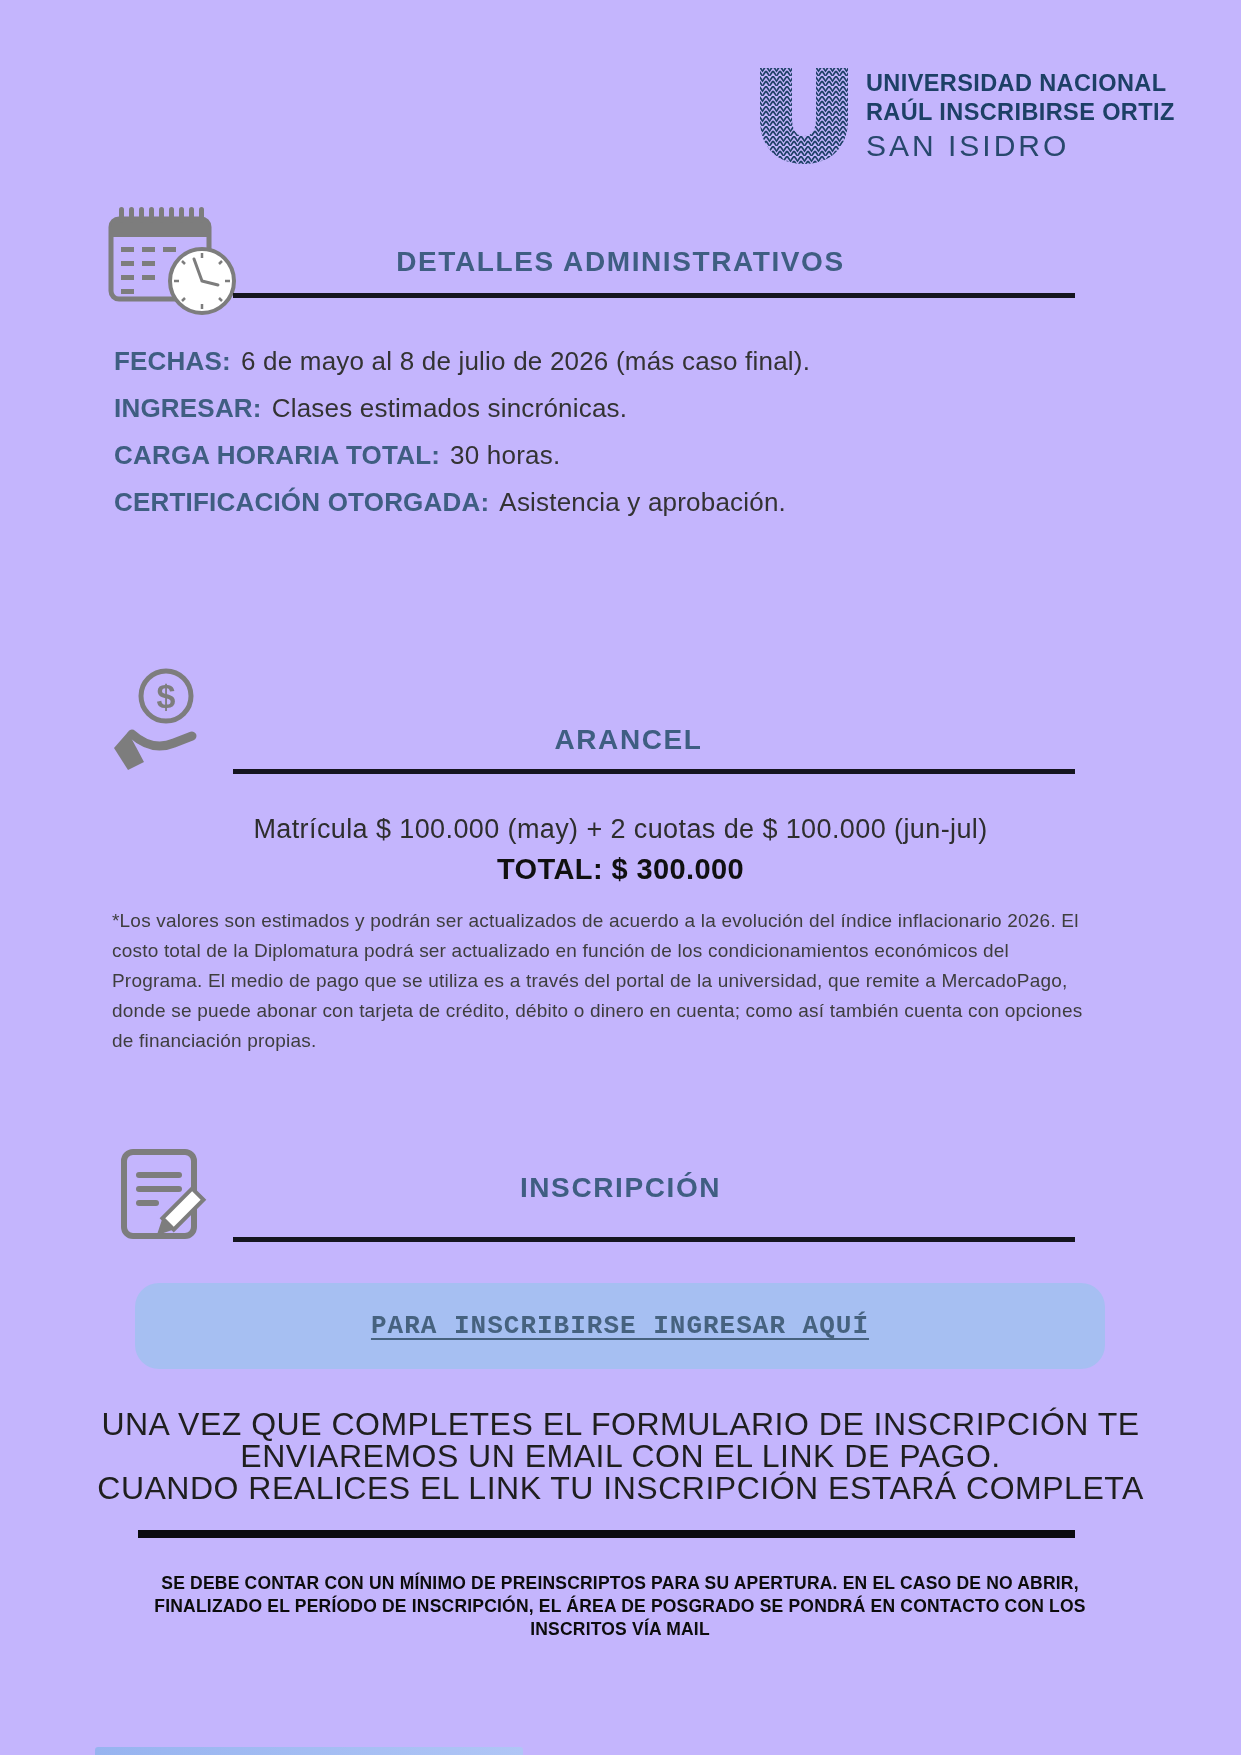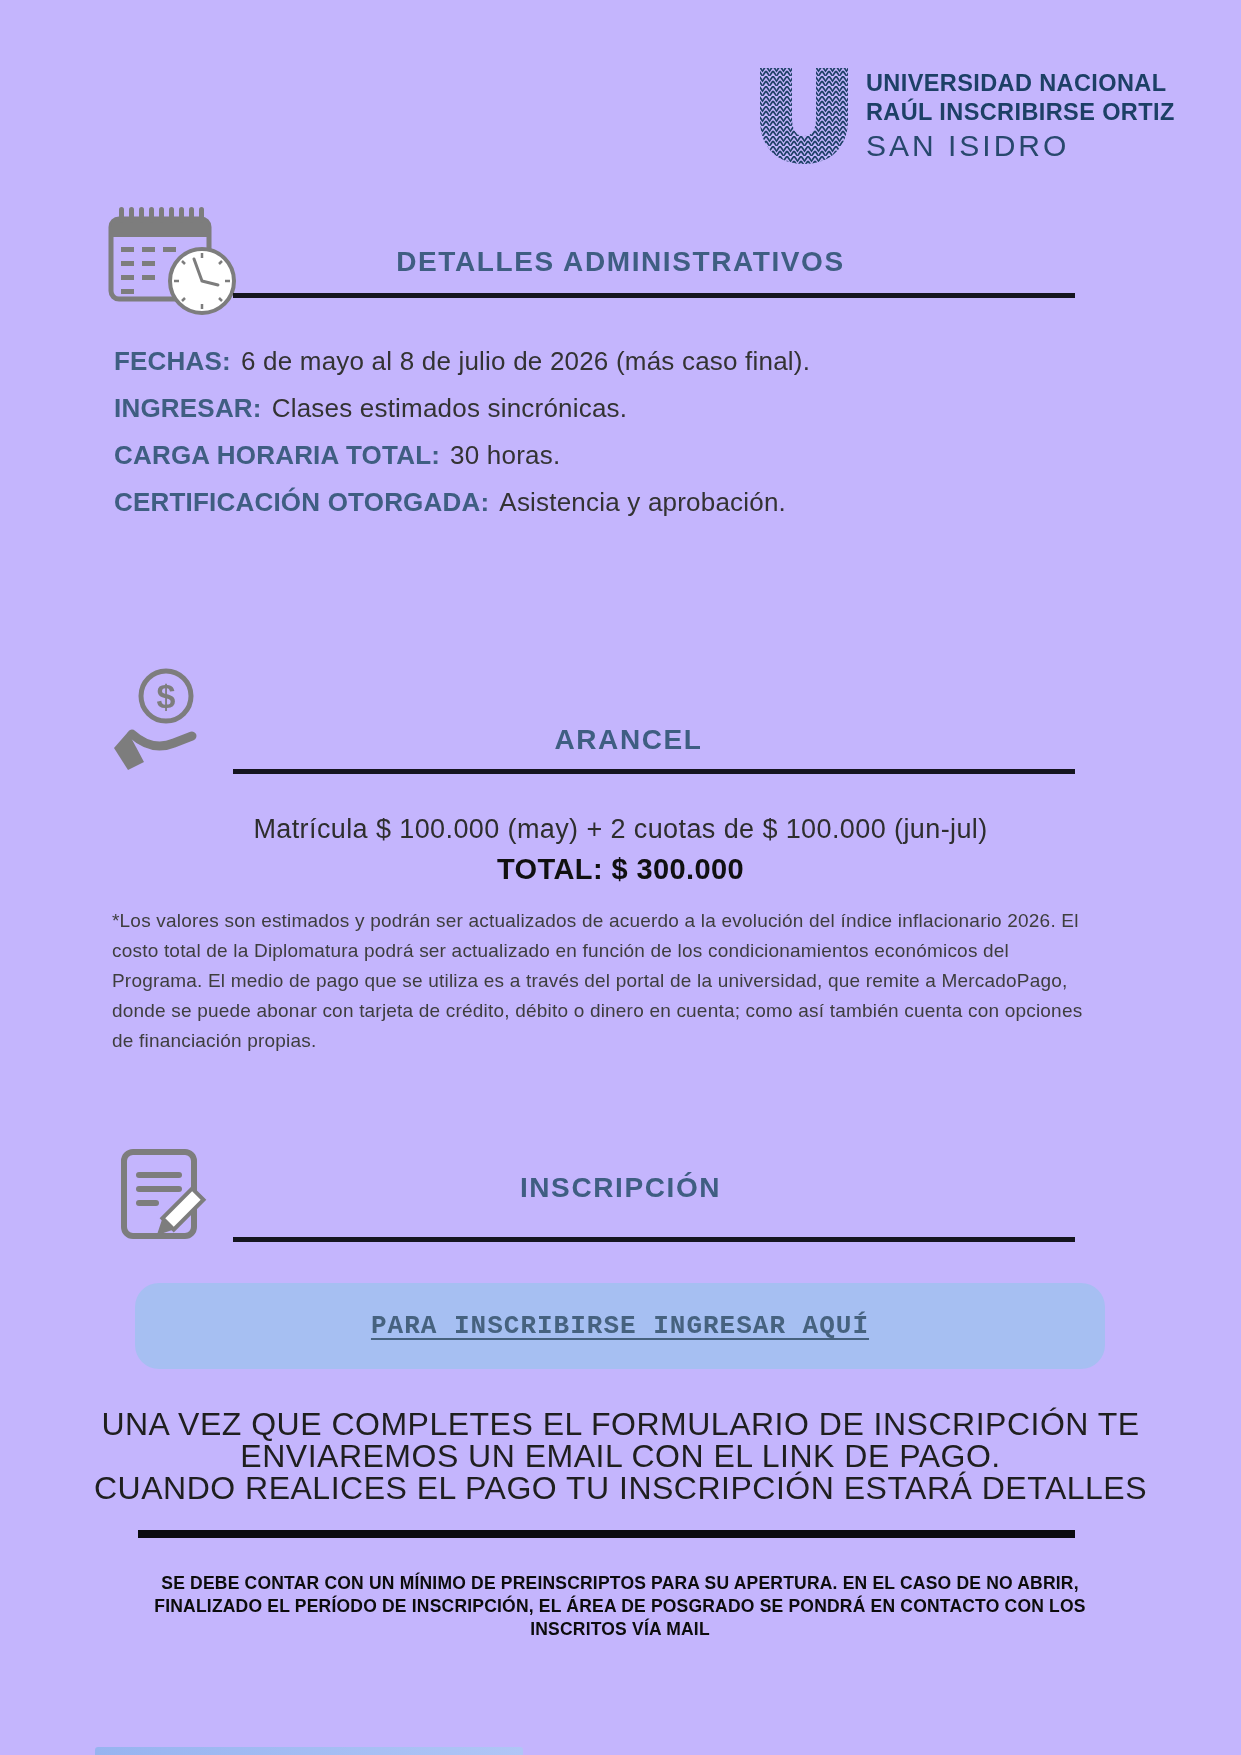--- a/index.html
+++ b/index.html
@@ -159,21 +159,21 @@
   <div class="sec-title" style="top:1172px;">INSCRIPCIÓN</div>
   <div class="sec-rule" style="top:1237px;"></div>
 
   <button class="cta-button">
     <span>PARA INSCRIBIRSE INGRESAR AQUÍ</span>
   </button>
 
   <div class="info-lines">
     <div>UNA VEZ QUE COMPLETES EL FORMULARIO DE INSCRIPCIÓN TE</div>
     <div>ENVIAREMOS UN EMAIL CON EL LINK DE PAGO.</div>
-    <div>CUANDO REALICES EL PAGO TU INSCRIPCIÓN ESTARÁ DETALLES</div>
+    <div>CUANDO REALICES EL LINK TU INSCRIPCIÓN ESTARÁ COMPLETA</div>
   </div>
 
   <div class="thick-rule"></div>
 
   <div class="notice">SE DEBE CONTAR CON UN MÍNIMO DE PREINSCRIPTOS PARA SU APERTURA. EN EL CASO DE NO ABRIR, FINALIZADO EL PERÍODO DE INSCRIPCIÓN, EL ÁREA DE POSGRADO SE PONDRÁ EN CONTACTO CON LOS INSCRITOS VÍA MAIL</div>
 
   <div class="bottom-bar"></div>
 
 </div>
 

